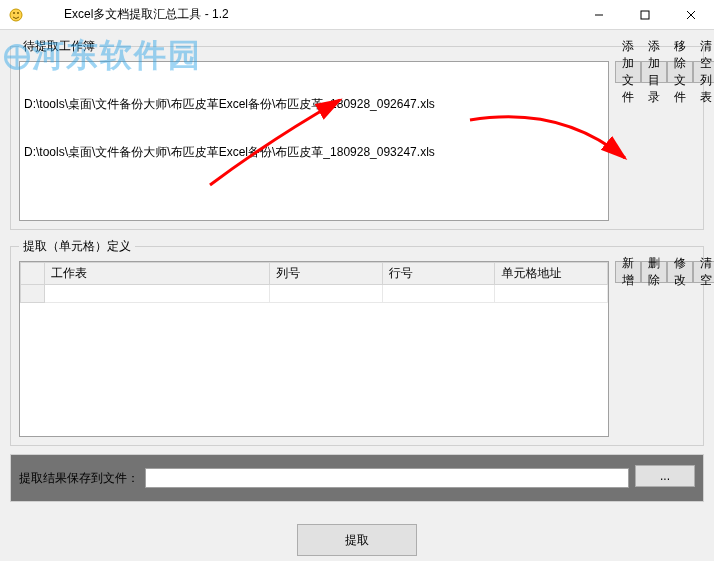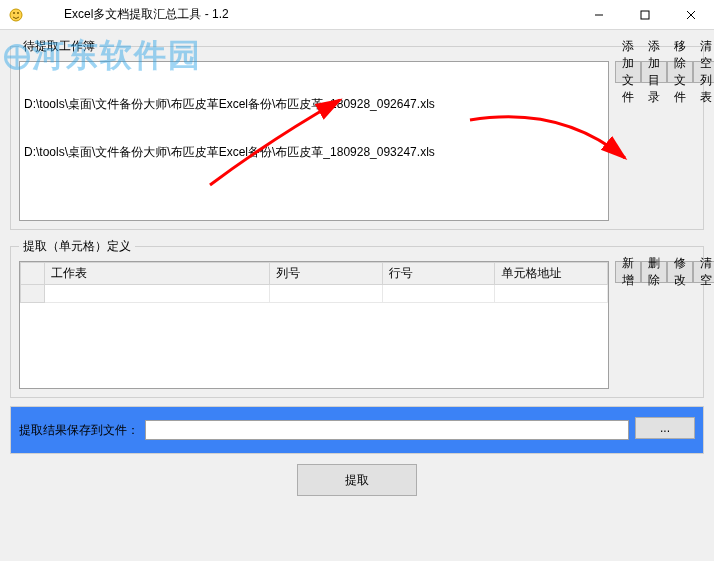--- a/index.html
+++ b/index.html
@@ -69,21 +69,21 @@
     font-size:12px; color:#000;
     margin-bottom:4px;
     cursor:default;
     display:flex; align-items:center; justify-content:center;
     padding:0 6px;
   }
 
   
   .grid-wrap { flex:1; margin-right:6px; }
   .grid {
-    width:100%; height:128px;
+    width:100%; height:176px;
     background:#fff; border:1px solid #a0a0a0;
     overflow:hidden;
   }
   .grid table { width:100%; border-collapse:collapse; table-layout:fixed; }
   .grid th {
     background:#f0f0f0; border:1px solid #d4d4d4;
     font-weight:normal; font-size:12px; text-align:left;
     padding:2px 6px; height:18px; color:#000;
   }
   .grid td {
@@ -91,22 +91,22 @@
     font-size:12px;
   }
   .grid th.rowhdr, .grid td.rowhdr {
     width:24px; background:#f0f0f0; border:1px solid #d4d4d4;
   }
 
   
   .save-row {
     display:flex; align-items:center;
     border:1px solid #d0d0d0;
-    padding:10px 8px; margin-bottom:10px;
-    background:#3b82f6;
+    padding:10px 8px; margin-bottom:22px;
+    background:#737373;
   }
   .save-row .lbl { margin-right:6px; white-space:nowrap; }
   .save-row input[type=text]{
     flex:1; height:20px; border:1px solid #a0a0a0;
     background:#fff; font-size:12px; padding:0 4px;
   }
   .save-row .browse {
     width:60px; margin-left:6px;
   }
 

